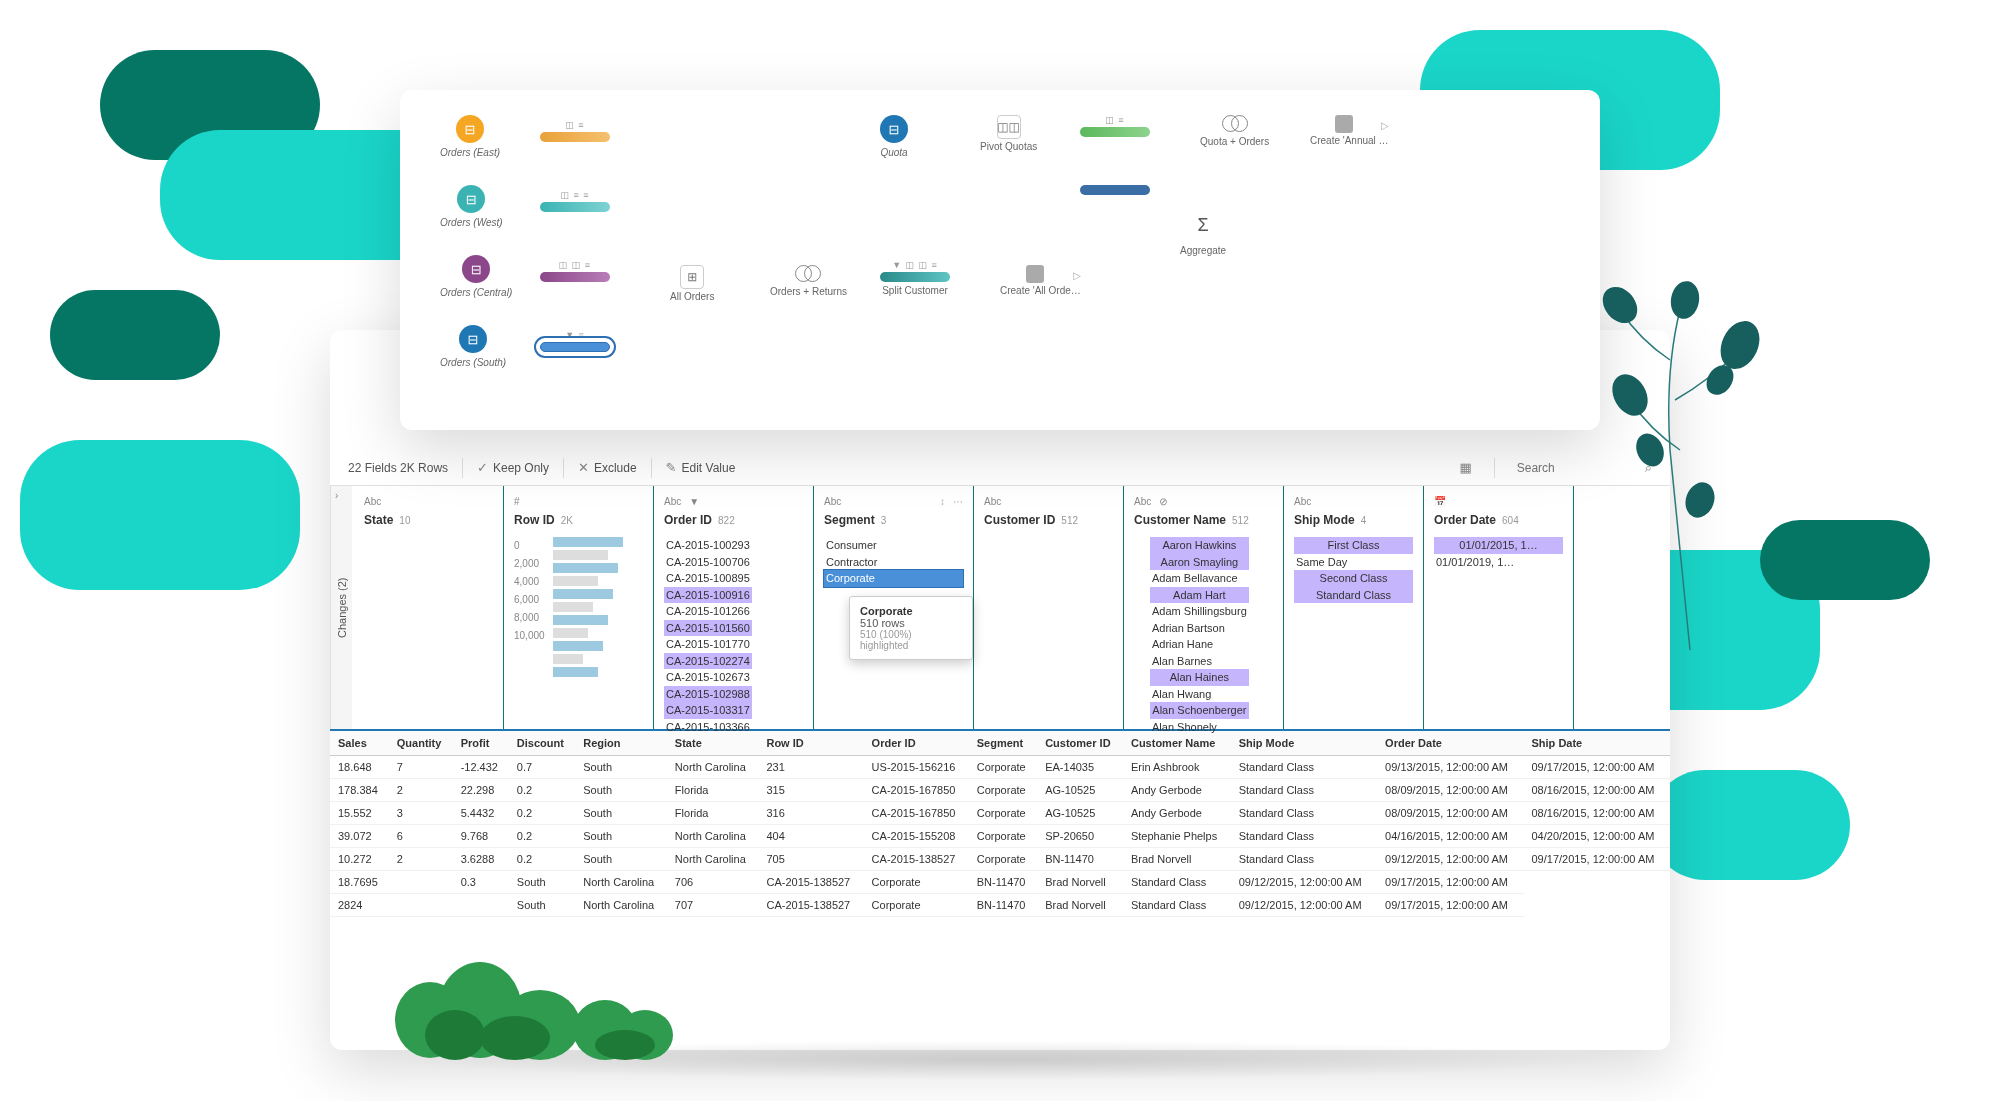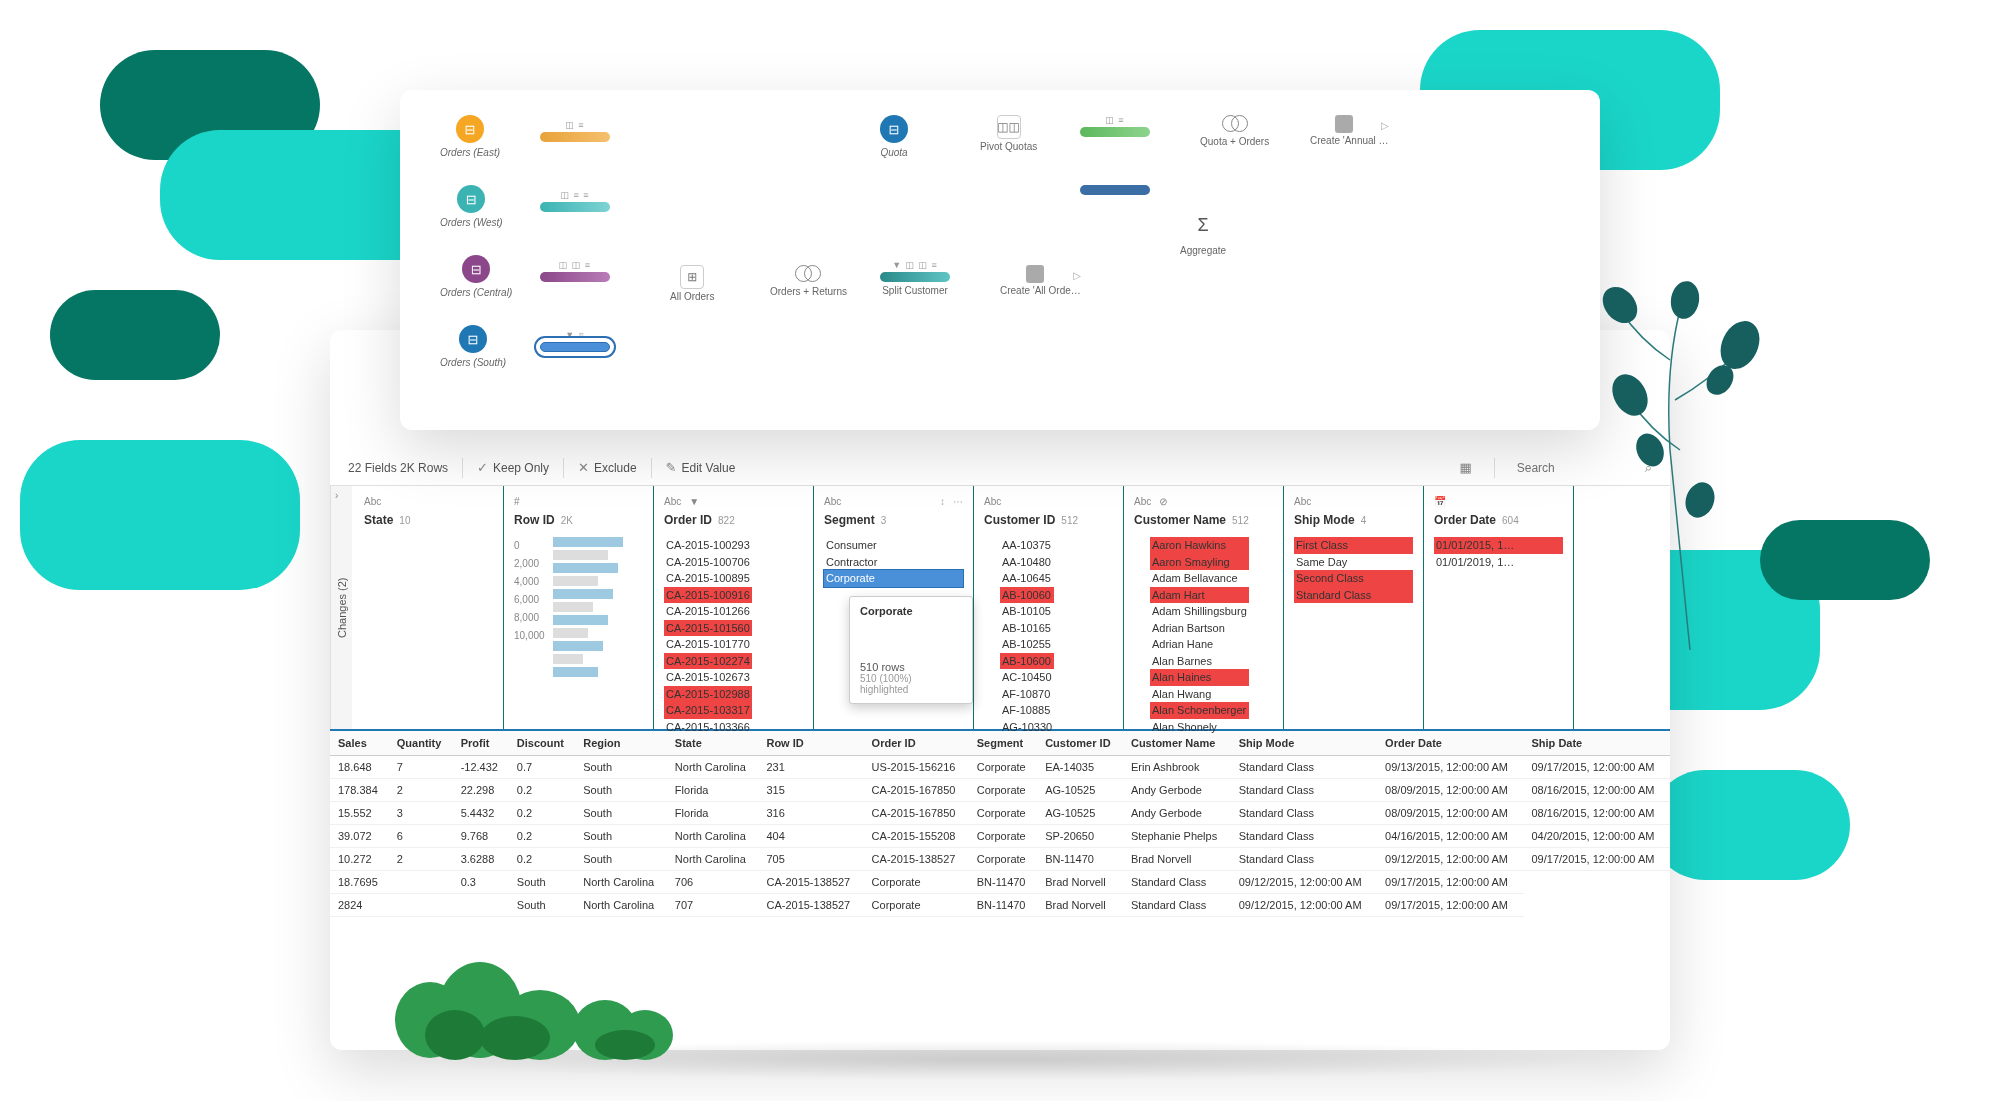--- a/index.html
+++ b/index.html
@@ -96,36 +96,36 @@
 .profile-col {
   flex: 0 0 auto; border-right: 1px solid #0f766e; padding: 10px; min-width: 130px;
   font-size: 11px; color:#333;
 }
 .profile-col .hdr { display:flex; gap:8px; color:#888; margin-bottom: 6px; align-items:center; font-size:10px; }
 .profile-col .title-row { display:flex; align-items:baseline; gap: 6px; margin-bottom: 10px; }
 .profile-col .title-row .nm { font-weight: 600; font-size: 12px; }
 .profile-col .title-row .cnt { font-size: 10px; color:#999; }
 .profile-col .items { font-size: 11px; line-height: 1.5; }
 .profile-col .items div { padding: 0 2px; cursor:pointer; }
-.profile-col .items div.hl { background: #ef4444; }
+.profile-col .items div.hl { background: #c4b5fd; text-align: center; }
 .profile-col .items div.sel { background: #4a90d9; color:#fff; outline:1px solid #2d6fb3; }
 .axis-label { font-size:10px; color:#888; text-align:left; line-height:1.8; }
 .mini-bars { display:flex; gap:8px; }
 .mini-bars .bars-col { flex:1; }
 .mini-bars .bar-row { display:flex; align-items:center; margin-bottom:3px; }
 .mini-bars .bar-row .b { height:10px; background:#9ecae1; }
 .mini-bars .bar-row .b.g { background:#ddd; }
 .spark { height: 40px; display:flex; align-items:flex-end; gap:1px; margin-bottom:8px; }
 
 .tooltip {
   position:absolute; background:#fff; border:1px solid #ccc; box-shadow:0 4px 12px rgba(0,0,0,0.2);
   padding: 8px 10px; font-size: 11px; z-index: 20; border-radius: 3px;
 }
 .tooltip .tt-title { font-weight:600; }
-.tooltip .tt-sub { color:#555;margin-top:44px; }
+.tooltip .tt-sub { color:#555; }
 .tooltip .tt-note { font-size:10px; color:#999; }
 
 
 .grid { font-size: 11px; color:#333; }
 .grid table { width:100%; border-collapse: collapse; }
 .grid th { text-align:left; font-weight:600; padding:6px 8px; border-bottom:1px solid #ccc; background:#fafafa; }
 .grid td { padding:5px 8px; border-bottom:1px solid #f0f0f0; white-space:nowrap; }
 .grid td.num { text-align:left; }
 
 .bush { position:absolute; bottom: -10px; z-index: 10; }
@@ -424,34 +424,20 @@
       <div class="profile-col" style="min-width:150px">
         <div class="hdr">
             <span>Abc</span>
           </div>
         <div class="title-row">
             <span class="nm">Customer ID</span>
             <span class="cnt">512</span>
           </div>
         <div style="display:flex;gap:6px">
           <div class="spark" id="cid-spark" style="flex-direction:column;height:auto;width:10px"></div>
-          <div class="items" id="cid-items">
-              <div>AA-10375</div>
-              <div>AA-10480</div>
-              <div>AA-10645</div>
-              <div class="hl">AB-10060</div>
-              <div>AB-10105</div>
-              <div>AB-10165</div>
-              <div>AB-10255</div>
-              <div class="hl">AB-10600</div>
-              <div>AC-10450</div>
-              <div>AF-10870</div>
-              <div>AF-10885</div>
-              <div>AG-10330</div>
-            </div>
         </div>
       </div>
 
       <div class="profile-col" style="min-width:160px">
         <div class="hdr">
             <span>Abc</span>
             <span>⊘</span>
           </div>
         <div class="title-row">
             <span class="nm">Customer Name</span>

